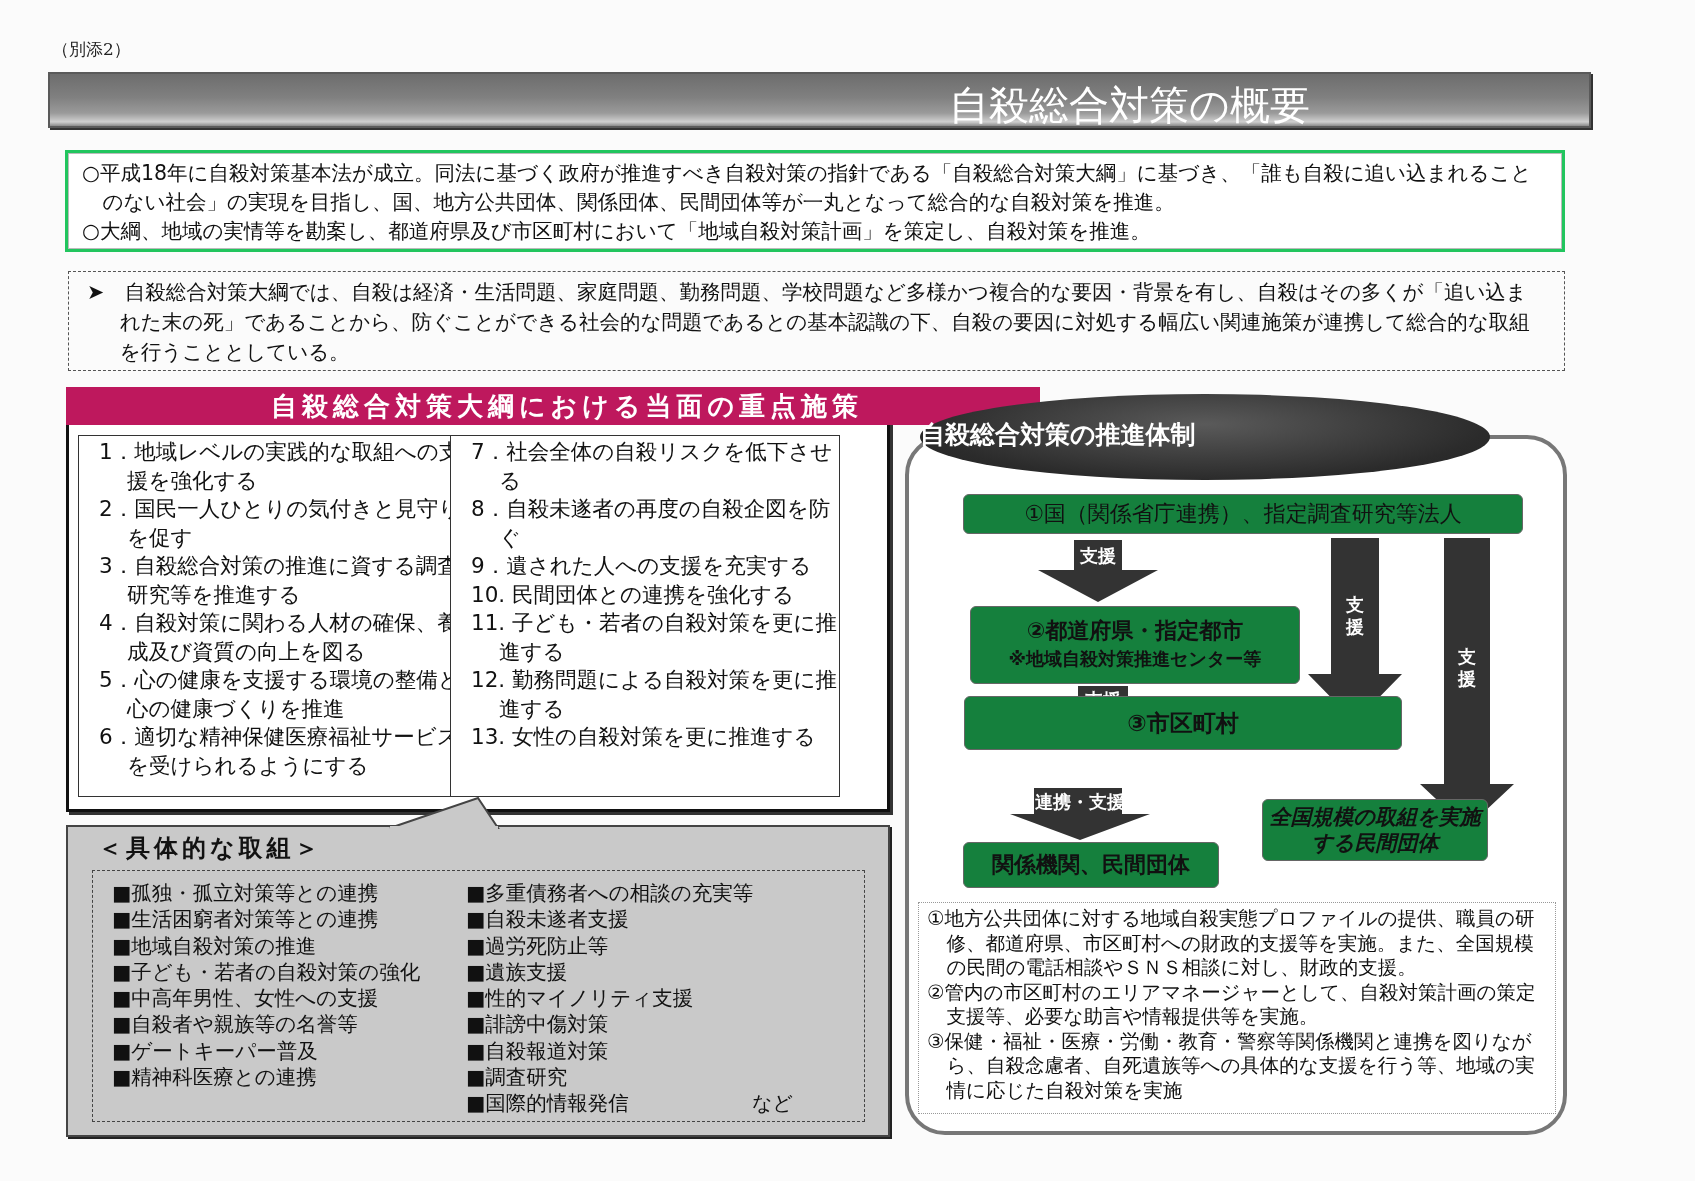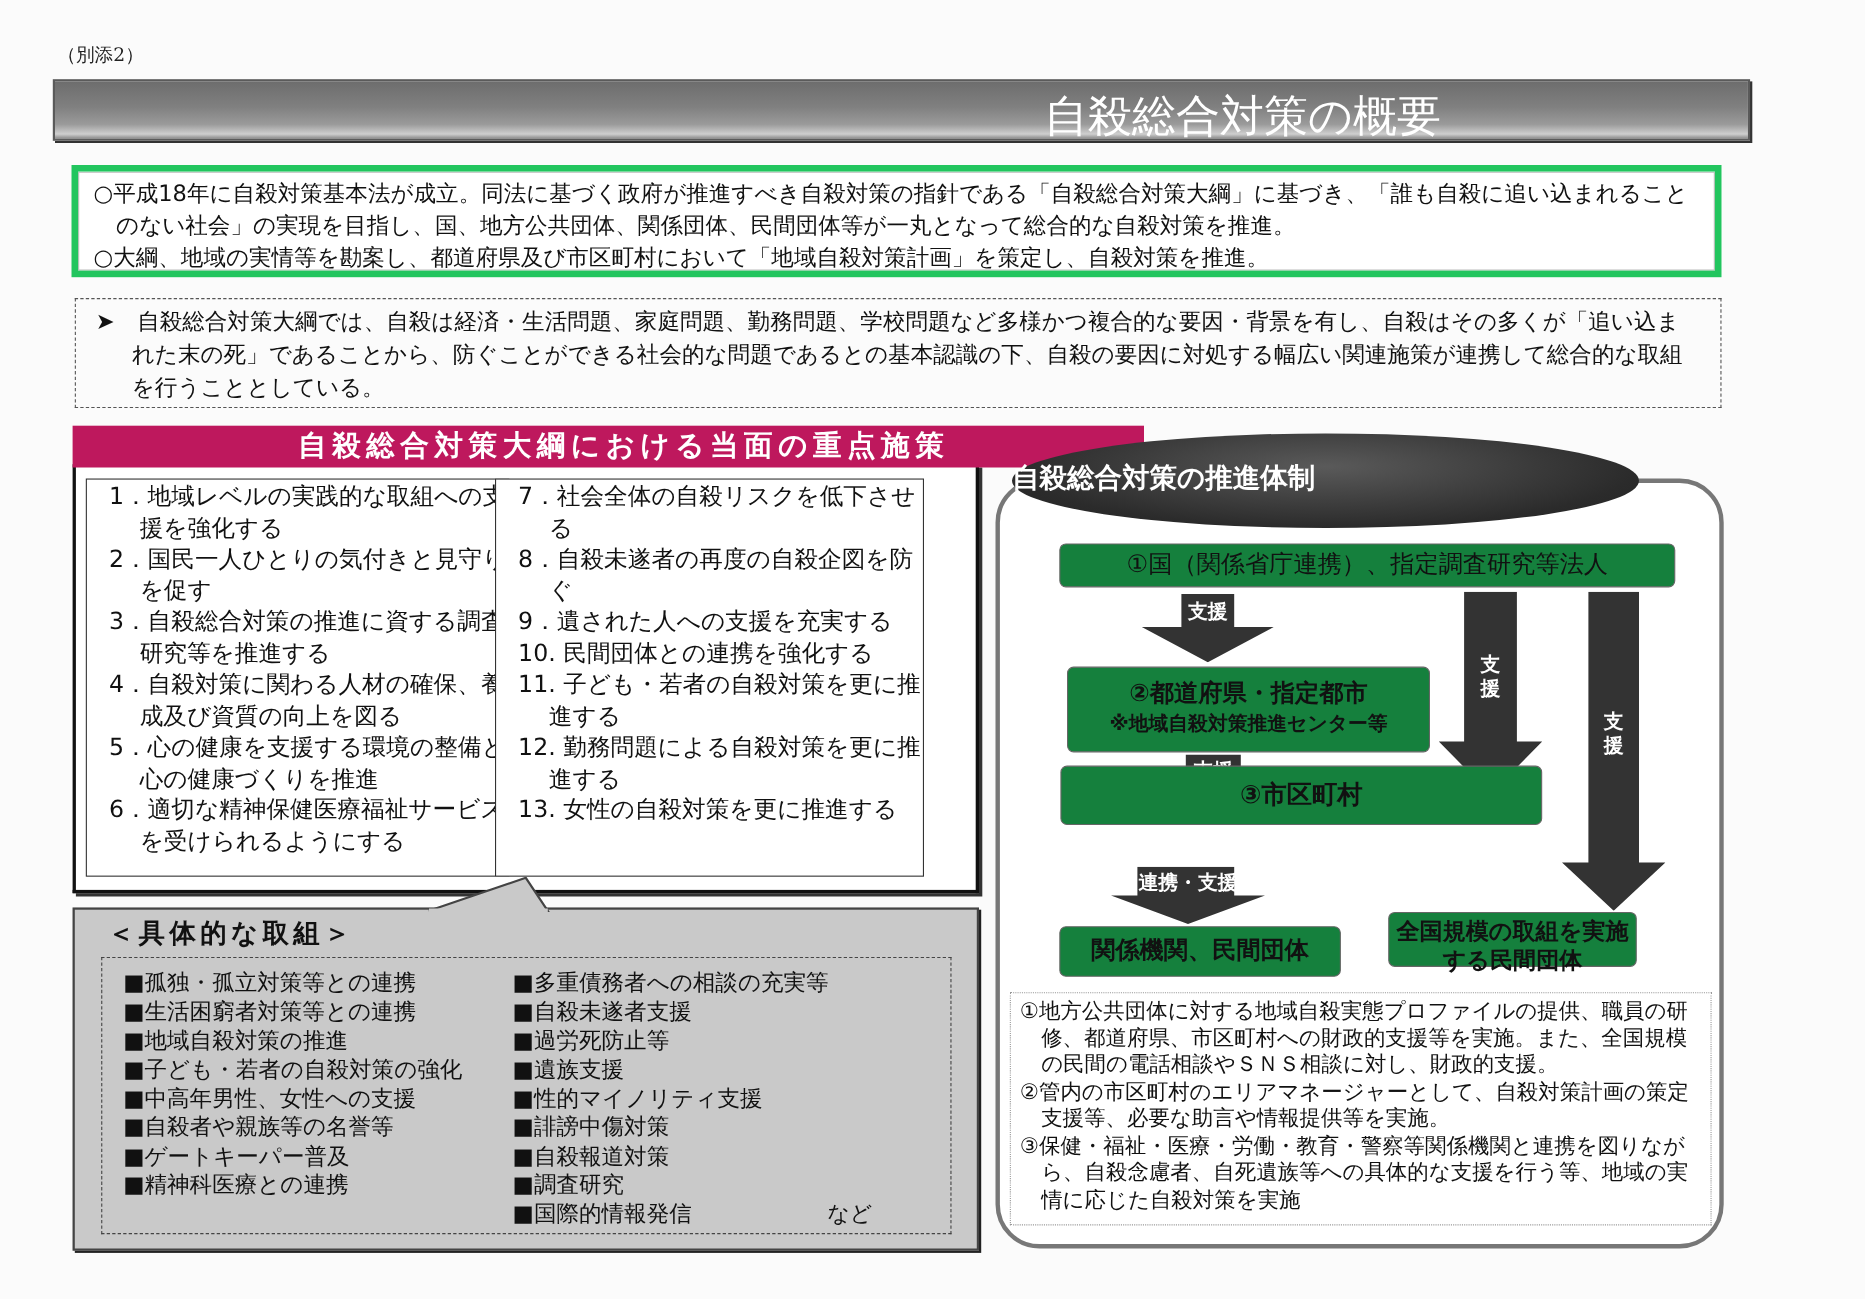--- a/index.html
+++ b/index.html
@@ -4,21 +4,21 @@
 <style>
   html,body{margin:0;padding:0;}
   body{width:1695px;height:1181px;background:#fbfbfb;position:relative;overflow:hidden;
        font-family:"DejaVu Sans","Liberation Sans",sans-serif;color:#111;}
   .abs{position:absolute;box-sizing:border-box;}
   .attach{left:52px;top:38px;font-size:17px;font-family:"DejaVu Serif",serif;color:#222;}
   .titlebar{left:48px;top:72px;width:1543px;height:56px;
     background:linear-gradient(#6d6d6d 0%,#808080 45%,#9a9a9a 75%,#cfcfcf 92%,#8a8a8a 100%);
     border:2px solid #5a5a5a;box-shadow:2px 2px 0 #333;}
   .titlebar span{position:absolute;left:0;right:0;top:4px;text-align:center;font-size:40px;color:#fff;padding-left:620px;}
-  .intro{left:65px;top:150px;width:1500px;height:102px;border:6px solid #22c55e;background:#fff;
+  .intro{left:65px;top:150px;width:1500px;height:102px;border:3px solid #22c55e;background:#fff;
     box-shadow:0 0 0 1px #bbb inset;padding:6px 14px;font-size:20.5px;line-height:29px;}
   .intro p{margin:0;text-indent:-1em;padding-left:1em;}
   .basis{left:68px;top:271px;width:1497px;height:100px;border:1.5px dashed #555;padding:5px 18px;
     font-size:20.5px;line-height:30px;}
   .basis p{margin:0;text-indent:-1.6em;padding-left:1.6em;}
   
   .lhead{left:66px;top:387px;width:974px;height:38px;background:#be185d;color:#fff;font-weight:bold;
     font-size:26px;letter-spacing:5px;text-align:center;line-height:38px;padding-left:28px;}
   .lpanel{left:66px;top:422px;width:824px;height:390px;border:3px solid #111;border-top:none;background:#fff;
     box-shadow:3px 3px 0 #333;}
@@ -38,21 +38,21 @@
   .rpanel{left:905px;top:435px;width:662px;height:700px;border:4px solid #777;border-radius:40px;background:#fff;}
   .ellipse{left:920px;top:394px;width:570px;height:86px;border-radius:50%;
     background:radial-gradient(ellipse at 50% 35%,#5a5a5a 0%,#2b2b2b 70%,#222 100%);color:#fff;
     font-size:25px;font-weight:bold;text-align:left;line-height:82px;}
   .gbox{background:#15803d;border:1.5px solid #666;border-radius:6px;text-align:center;color:#111;}
   .b1{left:963px;top:494px;width:560px;height:40px;font-size:22px;line-height:38px;}
   .b2{left:970px;top:606px;width:330px;height:78px;font-size:22px;line-height:28px;padding-top:10px;font-weight:bold;}
   .b2 .sub{font-size:18px;}
   .b3{left:964px;top:696px;width:438px;height:54px;font-size:23px;line-height:52px;font-weight:bold;}
   .b4{left:963px;top:842px;width:256px;height:46px;font-size:22px;line-height:44px;font-weight:bold;}
-  .b5{left:1262px;top:829px;width:226px;height:50px;font-size:21px;line-height:26px;padding-top:4px;font-weight:bold;}
+  .b5{left:1262px;top:799px;width:226px;height:62px;font-size:21px;line-height:26px;padding-top:4px;font-weight:bold;font-style:italic;}
   .arrow{position:absolute;}
   .arrlbl{position:absolute;color:#fff;font-weight:bold;font-size:18px;text-align:center;width:100%;}
   .notes{left:918px;top:902px;width:638px;height:212px;border:1.5px dotted #999;padding:4px 8px;font-size:19.5px;line-height:24.5px;}
   .notes p{margin:0;text-indent:-1em;padding-left:1em;}
 </style>
 </head>
 <body>
 
 <div class="abs attach">（別添2）</div>
 

